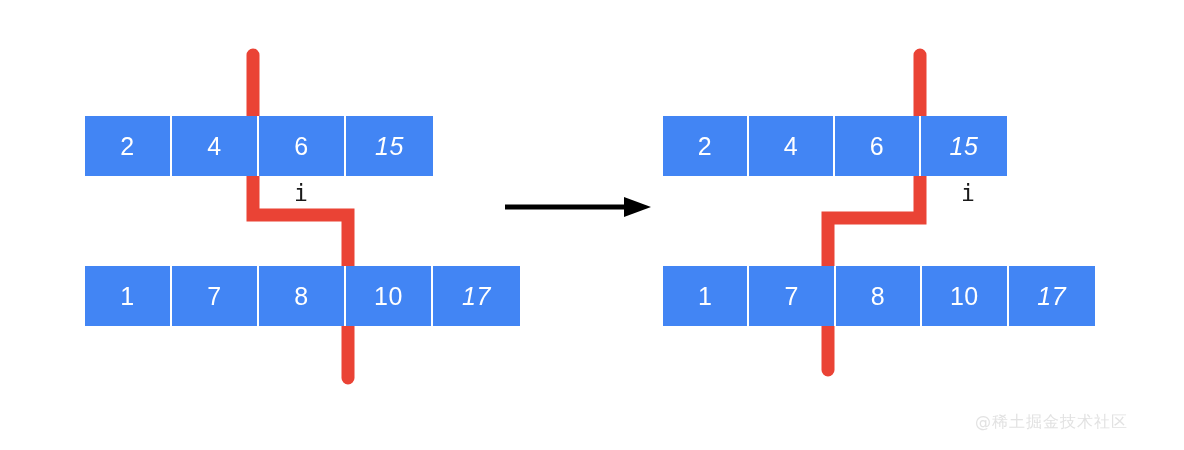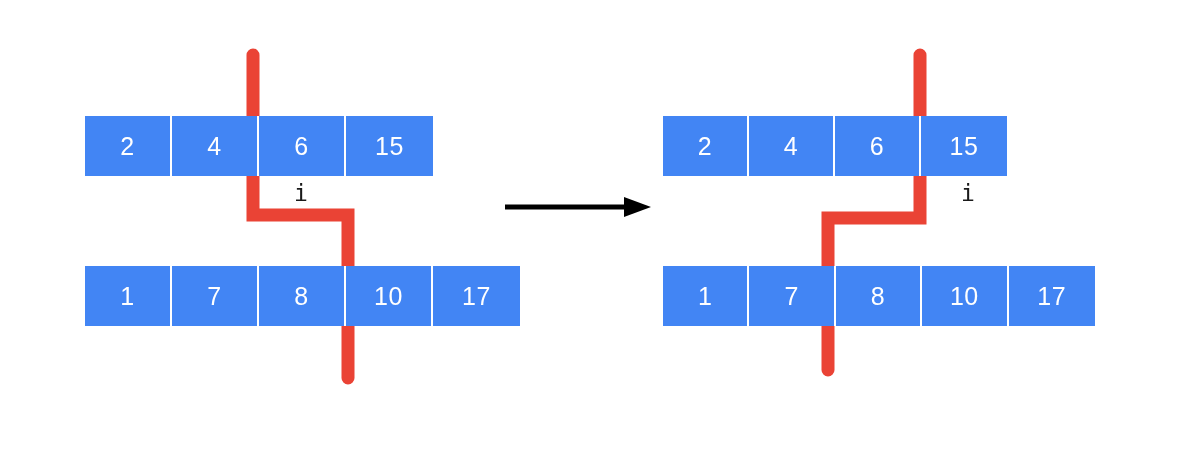--- a/index.html
+++ b/index.html
@@ -29,20 +29,21 @@
     display: flex;
     align-items: center;
     justify-content: center;
     color: #ffffff;
     font-size: 25px;
     font-family: "Liberation Sans", sans-serif;
     letter-spacing: 0.5px;
   }
   .cell:last-child {
     border-right: none;
+    font-style: italic;
   }
   .cell-label {
     pointer-events: none;
   }
   .ptr-label {
     position: absolute;
     font-family: "DejaVu Sans Mono", monospace;
     font-size: 23px;
     color: #1a1a1a;
     line-height: 1;
@@ -154,14 +155,15 @@
           <span class="cell-label">10</span>
         </div>
         <div class="cell" style="width: 86.4px; height: 60px; background: rgb(66, 133, 244); color: rgb(255, 255, 255);">
           <span class="cell-label">17</span>
         </div>
       </div>
 
     <div class="ptr-label" id="right-ptr" style="left: 961px; top: 182px;">i</div>
   </div>
 
+  <div class="watermark" id="watermark" style="left: 975px; top: 412px; color: rgb(226, 226, 226);">@稀土掘金技术社区</div>
 
 </div>
 
 </body></html>

